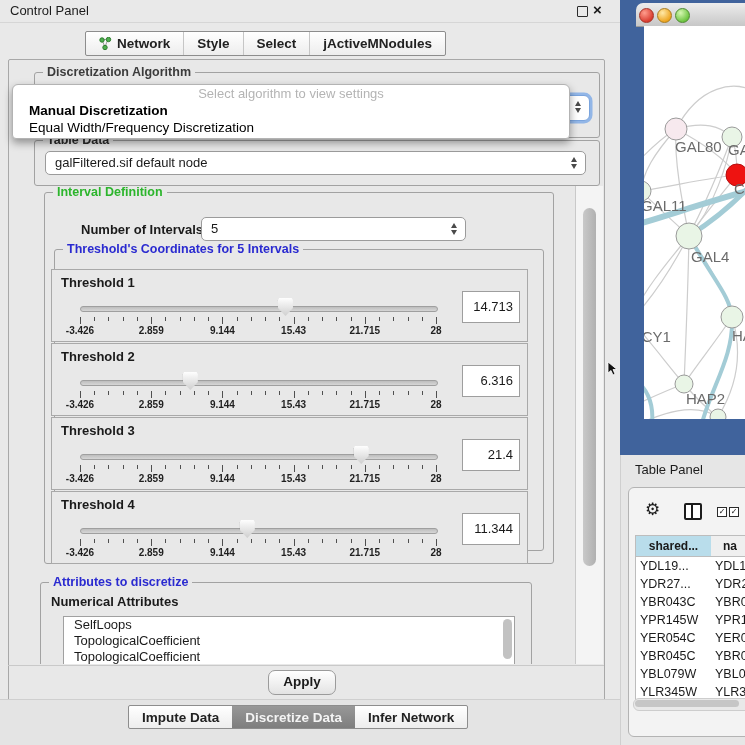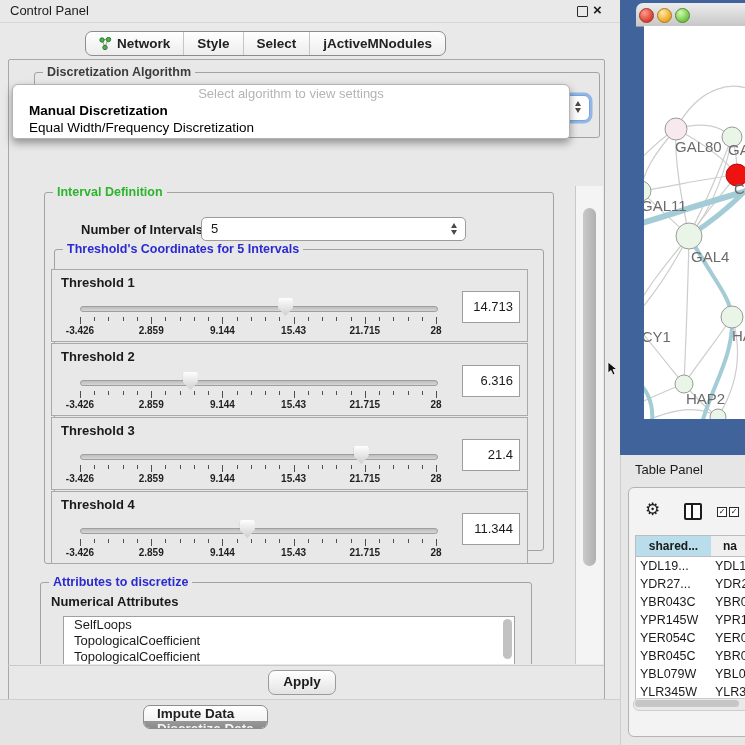--- a/index.html
+++ b/index.html
@@ -7,29 +7,29 @@
        font-family:"Liberation Sans","DejaVu Sans",sans-serif;color:#1a1a1a;}
   .abs{position:absolute;}
   #stage{position:relative;width:745px;height:745px;}
 
   
   #cp-titlebar{left:0;top:0;width:620px;height:22px;background:#e9e9e9;border-bottom:1px solid #d6d6d6;}
   #cp-title{left:10px;top:3px;font-size:13px;color:#1c1c1c;}
   #float-icon{left:577px;top:6px;width:9px;height:9px;border:1.6px solid #2b2b2b;border-radius:1px;}
   #close-icon{left:593px;top:1px;font-size:15px;font-weight:bold;color:#1b1b1b;}
 
-  .tabgroup{display:flex;align-items:stretch;border:1px solid #8d8d8d;border-radius:7px;
+  .tabgroup{display:flex;align-items:stretch;border:1px solid #8d8d8d;border-radius:2px;
             background:linear-gradient(#ffffff,#ededed);overflow:hidden;font-size:13.5px;font-weight:bold;color:#222;}
   .tabseg{display:flex;align-items:center;padding:0 13px;white-space:nowrap;}
   .tabseg + .tabseg{border-left:1px solid #c6c6c6;}
   .tabseg.active{background:linear-gradient(#989898,#7e7e7e);color:#f4f4f4;border-left:none;}
   .tabseg.active + .tabseg{border-left:none;}
   #top-tabs{left:85px;top:31px;height:23px;}
   #bottom-strip{left:0;top:699px;width:620px;height:46px;background:#e4e4e4;border-top:1px solid #cfcfcf;}
-  #bottom-tabs{left:143px;top:705px;height:22px;flex-direction:column;}
+  #bottom-tabs{left:128px;top:705px;height:22px;}
 
   #content-panel{left:8px;top:59px;width:595px;height:640px;border:1px solid #a8a8a8;border-radius:2px;background:#e8e8e8;}
 
   .group{position:absolute;border:1px solid #a2a2a2;border-radius:3px;}
   .group-title{position:absolute;top:-8px;left:8px;background:#e8e8e8;padding:0 4px;font-size:12.5px;font-weight:bold;}
 
   .combo{position:absolute;background:#fff;border:1px solid #9b9b9b;border-radius:5px;
          font-size:13px;line-height:22px;height:22px;padding:0 22px 0 9px;white-space:nowrap;}
   .stepper{position:absolute;right:7px;top:4px;width:7px;height:14px;}
   .stepper:before,.stepper:after{content:"";position:absolute;left:0;border-left:3.5px solid transparent;border-right:3.5px solid transparent;}
@@ -148,20 +148,27 @@
       <span class="stepper"></span>
     </div>
   <div class="abs" id="algo-popup">
     <div class="ph">Select algorithm to view settings</div>
     <div id="popup-options">
         <div class="opt sel">Manual Discretization</div>
         <div class="opt">Equal Width/Frequency Discretization</div>
       </div>
   </div>
 
+  <div class="group" style="left:34px;top:140px;width:564px;height:44px;">
+    <span class="group-title" id="tabledata-title" style="color: rgb(43, 43, 43);">Table Data</span>
+    <div class="combo" style="left:10px;top:10px;width:508px;">
+      <span>galFiltered.sif default node</span>
+      <span class="stepper"></span>
+    </div>
+  </div>
 
   <div class="abs" id="scrollpane">
     <div id="viewport">
 
       <div class="group" style="left:35px;top:6px;width:508px;height:370px;">
         <span class="group-title" id="interval-title" style="color: rgb(44, 181, 44);">Interval Definition</span>
         <div class="abs" style="left:36px;top:29px;font-size:13px;font-weight:bold;">Number of Intervals</div>
         <div class="combo" style="left:156px;top:24px;width:232px;">
           <span>5</span>
           <span class="stepper"></span>

